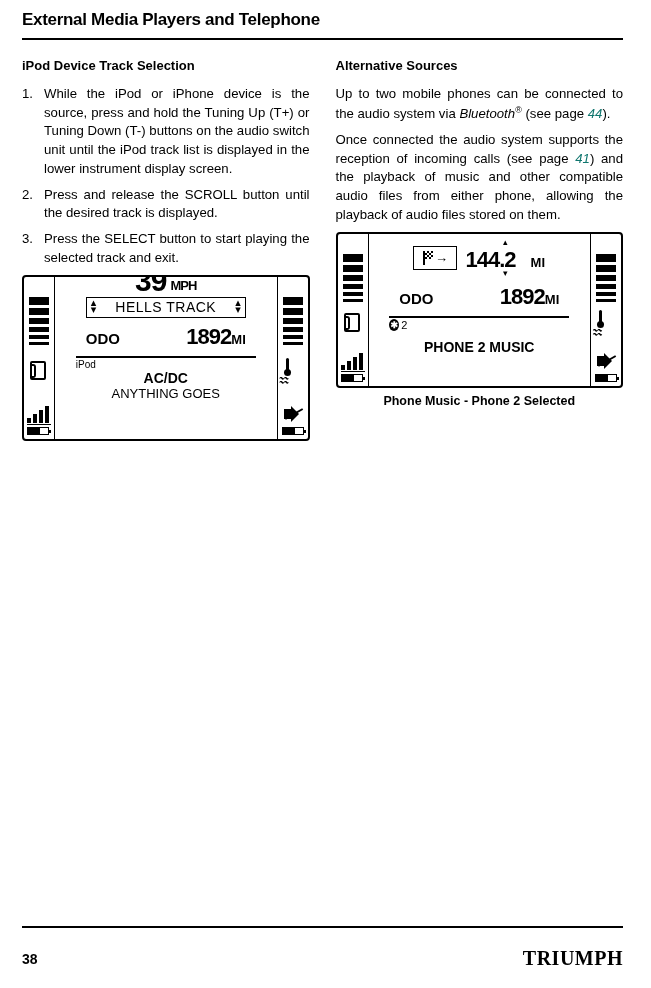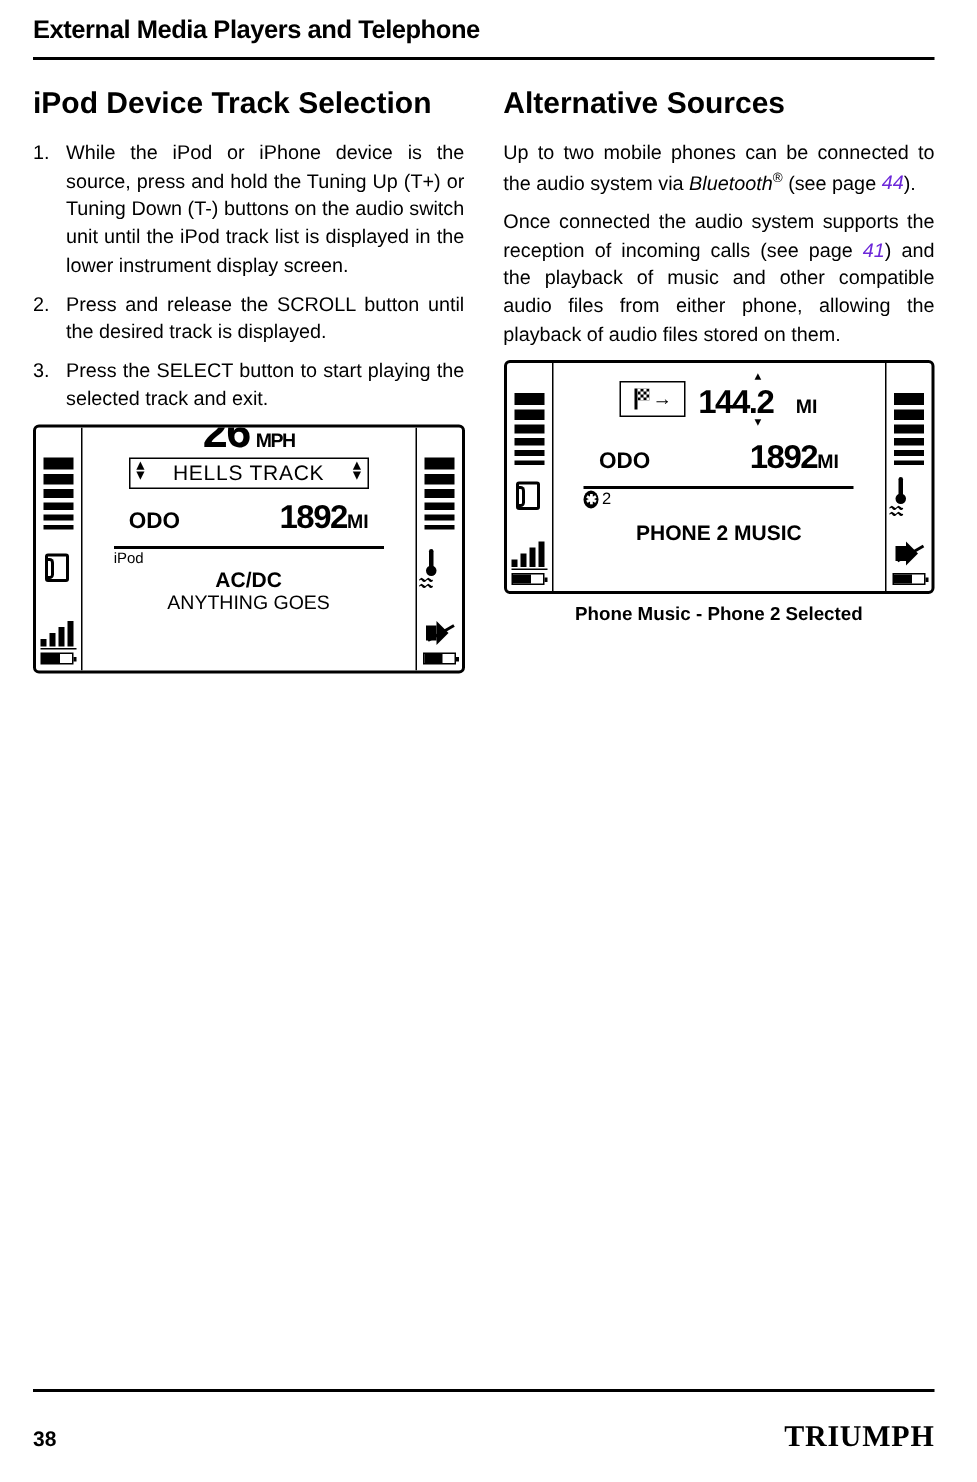--- a/index.html
+++ b/index.html
@@ -16,21 +16,21 @@
     font-size: 17px;
     font-weight: 800;
     letter-spacing: -0.3px;
     margin-bottom: 8px;
     font-stretch: condensed;
   }
   .rule { border: none; border-top: 2px solid #000; margin-bottom: 18px; }
   .columns { display: flex; gap: 26px; }
   .col { flex: 1; min-width: 0; }
   h2 {
-    font-size: 20px;
+    font-size: 13px;
     font-weight: 800;
     margin-bottom: 12px;
   }
   h3 {
     font-size: 14px;
     font-weight: 800;
     margin-bottom: 4px;
   }
   ol { list-style: none; counter-reset: step; }
   ol li {
@@ -46,21 +46,21 @@
     width: 22px;
     flex: 0 0 22px;
     font-size: 13.2px;
   }
   p.body {
     font-size: 13.2px;
     line-height: 1.42;
     text-align: justify;
     margin-bottom: 7px;
   }
-  .pageref { color: #6d28d9; font-style: italic; margin-top: 13px; }
+  .pageref { color: #0f766e; font-style: italic; margin-top: 13px; }
   .bt { font-style: italic; }
   sup { font-size: 9px; }
 
   
   .figure-wrap { margin-top: 4px; }
   .cluster {
     border: 2px solid #000;
     border-radius: 4px;
     display: flex;
     align-items: stretch;
@@ -227,21 +227,21 @@
                 <span></span>
                 <span></span>
               </div>
             <div class="bat">
                 <div class="fill"></div>
               </div>
           </div>
         </div>
         <div class="center">
           <div class="speed">
-            <span>26</span>
+            <span>39</span>
             <span class="unit">MPH</span>
           </div>
           <div class="trackbox">
             <span class="updown ul">
                 <span class="tri">▴</span>
                 <span class="tri">▾</span>
               </span>
             <span class="updown ur">
                 <span class="tri">▴</span>
                 <span class="tri">▾</span>

